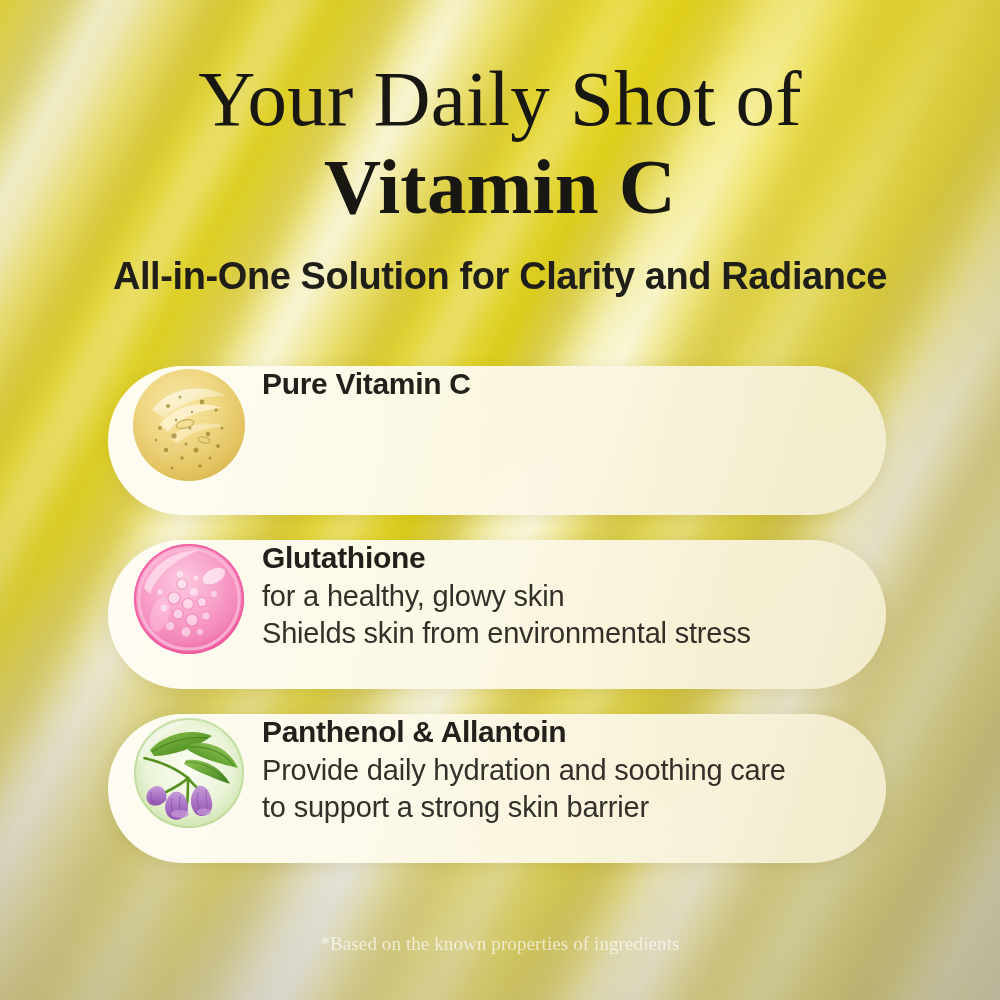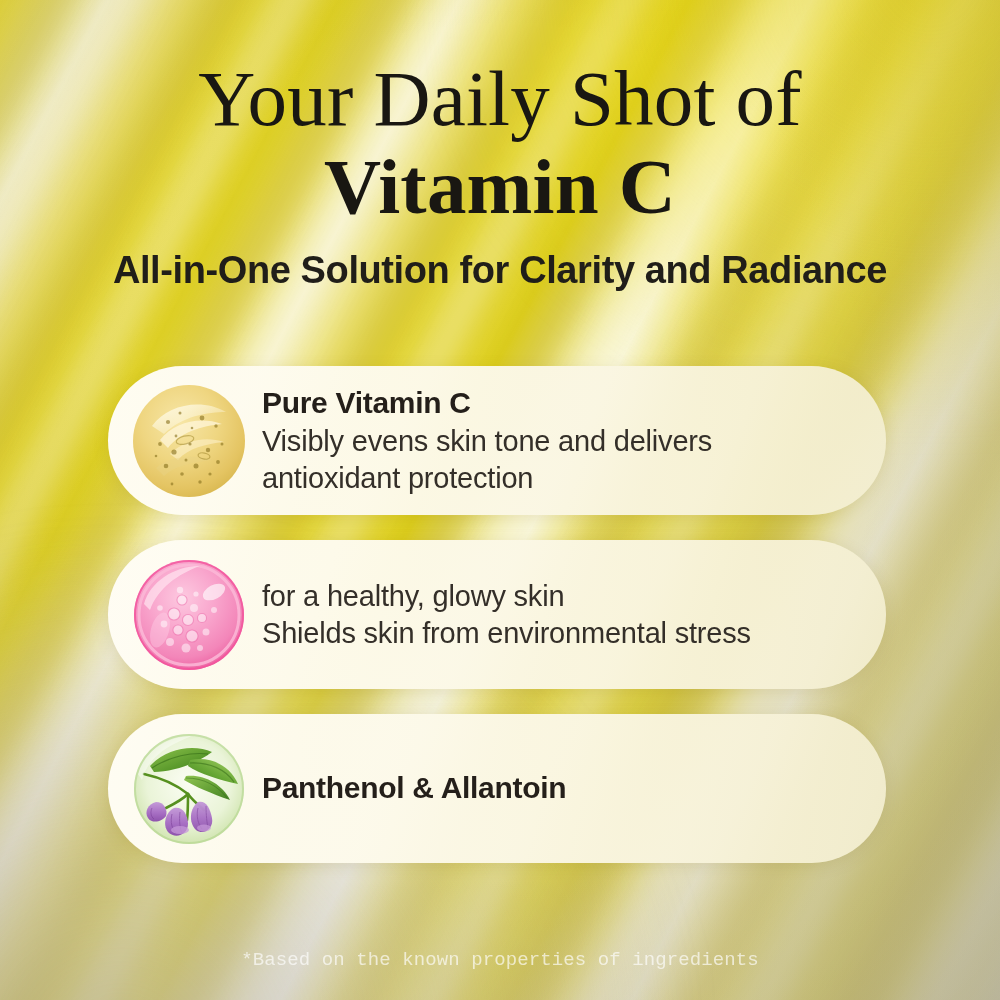--- a/index.html
+++ b/index.html
@@ -111,21 +111,21 @@
     letter-spacing:.2px;
   }
   .title .l2{ display:block;font-weight:bold; }
 
   .subtitle{
     font-family:"Liberation Sans", sans-serif;
     font-weight:700;
     font-size:38px;
     line-height:46px;
     color:#201E19;
-    margin-top:16px;
+    margin-top:22px;
     letter-spacing:-0.4px;
   }
 
   
   .cards{
     position:absolute;
     left:108px; top:366px;
     width:778px;
     z-index:5;
   }
@@ -136,21 +136,21 @@
     border-radius:75px;
     background:
       linear-gradient(100deg,
         rgba(255,253,244,0.99) 0%,
         rgba(253,250,235,0.98) 34%,
         rgba(250,246,226,0.97) 62%,
         rgba(246,241,214,0.95) 86%,
         rgba(243,238,208,0.93) 100%);
     box-shadow:0 3px 16px rgba(120,104,18,0.13);
     display:flex;
-    align-items:center;
+    align-items:flex-start;
     margin-bottom:25px;
     overflow:hidden;
   }
   .card:last-child{ margin-bottom:8px; }
 
   .swatch{
     flex:0 0 auto;
     width:118px; height:118px;
     margin-left:22px; margin-right:14px;
     border-radius:50%;
@@ -181,27 +181,26 @@
     letter-spacing:-0.2px;
   }
   .card-desc .ln{ display:block; }
 
   
   .footnote{
     position:absolute;
     left:0; top:932px;
     width:1000px;
     text-align:center;
-    font-family:Liberation Mono, monospace;
+    font-family:Liberation Serif, serif;
     font-size:19px;
     line-height:24px;
     letter-spacing:.1px;
     color:rgba(255,255,255,0.66);
     z-index:5;
-    margin-top:16px;
   }
 </style>
 </head>
 <body>
 
 <div id="poster">
 
   <div class="bg-base"></div>
   <div class="bg-bands"></div>
   <div class="bg-grooves"></div>
@@ -268,24 +267,20 @@
             </g>
             <g fill="none" stroke="#9A8226" stroke-width="1.2" opacity=".5">
               <ellipse cx="55" cy="58" rx="9" ry="4" transform="rotate(-14 55 58)"></ellipse>
               <ellipse cx="74" cy="74" rx="6" ry="3" transform="rotate(10 74 74)"></ellipse>
             </g>
           </g>
         </svg>
       </div>
       <div class="card-text">
         <div class="card-title">Pure Vitamin C</div>
-        <div class="card-desc">
-          <span class="ln">Visibly evens skin tone and delivers</span>
-          <span class="ln">antioxidant protection</span>
-        </div>
       </div>
     </div>
 
     <div class="card">
       <div class="swatch">
         <svg viewBox="0 0 118 118" xmlns="http://www.w3.org/2000/svg">
           <defs>
             <radialGradient id="gelP" cx="44%" cy="34%" r="70%">
               <stop offset="0%" stop-color="#FDC9E0"></stop>
               <stop offset="42%" stop-color="#F9A6CD"></stop>
@@ -326,20 +321,21 @@
                 <circle cx="44" cy="58" r="6"></circle>
               <circle cx="58" cy="64" r="5.5"></circle>
                 <circle cx="62" cy="80" r="6"></circle>
               <circle cx="48" cy="74" r="5"></circle>
                 <circle cx="72" cy="62" r="4.5"></circle>
             </g>
           </g>
         </svg>
       </div>
       <div class="card-text">
+        <div class="card-title">Glutathione</div>
         <div class="card-desc">
           <span class="ln">for a healthy, glowy skin</span>
           <span class="ln">Shields skin from environmental stress</span>
         </div>
       </div>
     </div>
 
     <div class="card">
       <div class="swatch">
         <svg viewBox="0 0 118 118" xmlns="http://www.w3.org/2000/svg">
@@ -402,20 +398,24 @@
               <ellipse cx="74" cy="98" rx="7" ry="3.4" fill="#C79ADA" opacity=".7"></ellipse>
             </g>
 
             <path d="M8 44 C14 22, 36 6, 62 6 C36 16, 18 28, 12 50 Z" fill="#FFFFFF" opacity=".42"></path>
           </g>
           <circle cx="59" cy="59" r="54" fill="none" stroke="#AFD489" stroke-width="2" opacity=".55"></circle>
         </svg>
       </div>
       <div class="card-text">
         <div class="card-title">Panthenol &amp; Allantoin</div>
+        <div class="card-desc">
+          <span class="ln">Provide daily hydration and soothing care</span>
+          <span class="ln">to support a strong skin barrier</span>
+        </div>
       </div>
     </div>
 
   </div>
 
   <div class="footnote">*Based on the known properties of ingredients</div>
 
 </div>
 
 </body></html>

